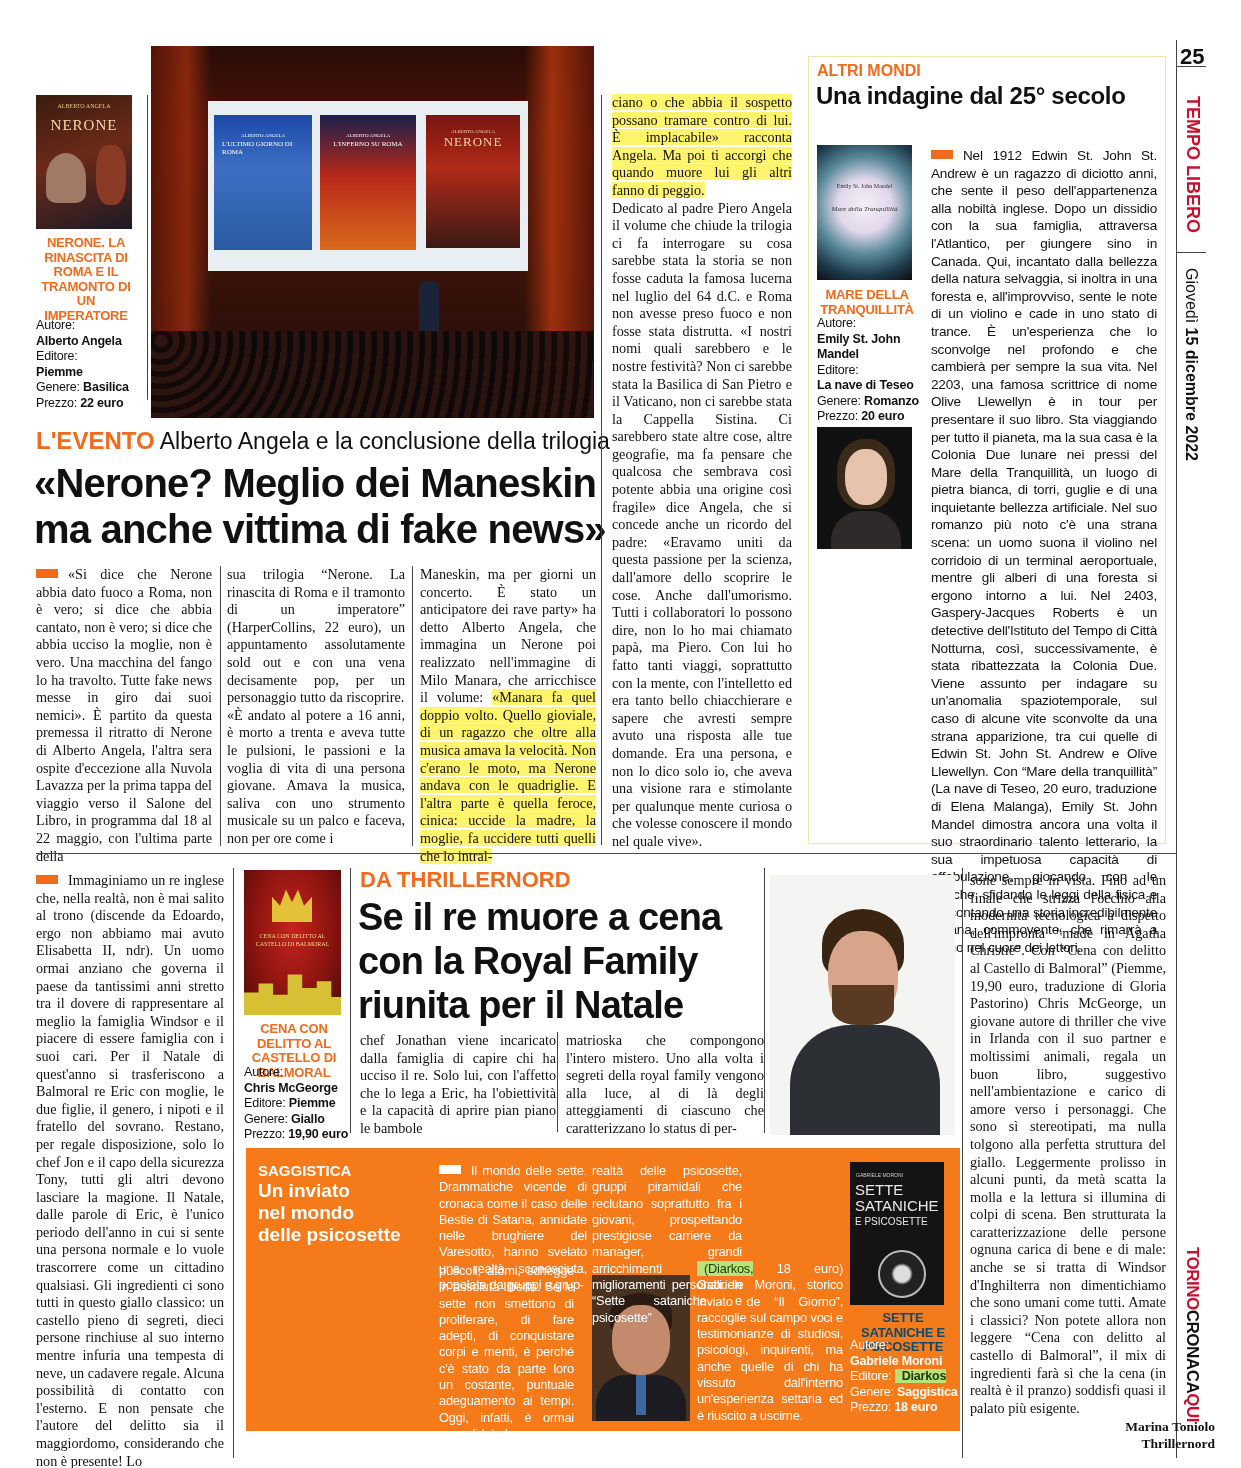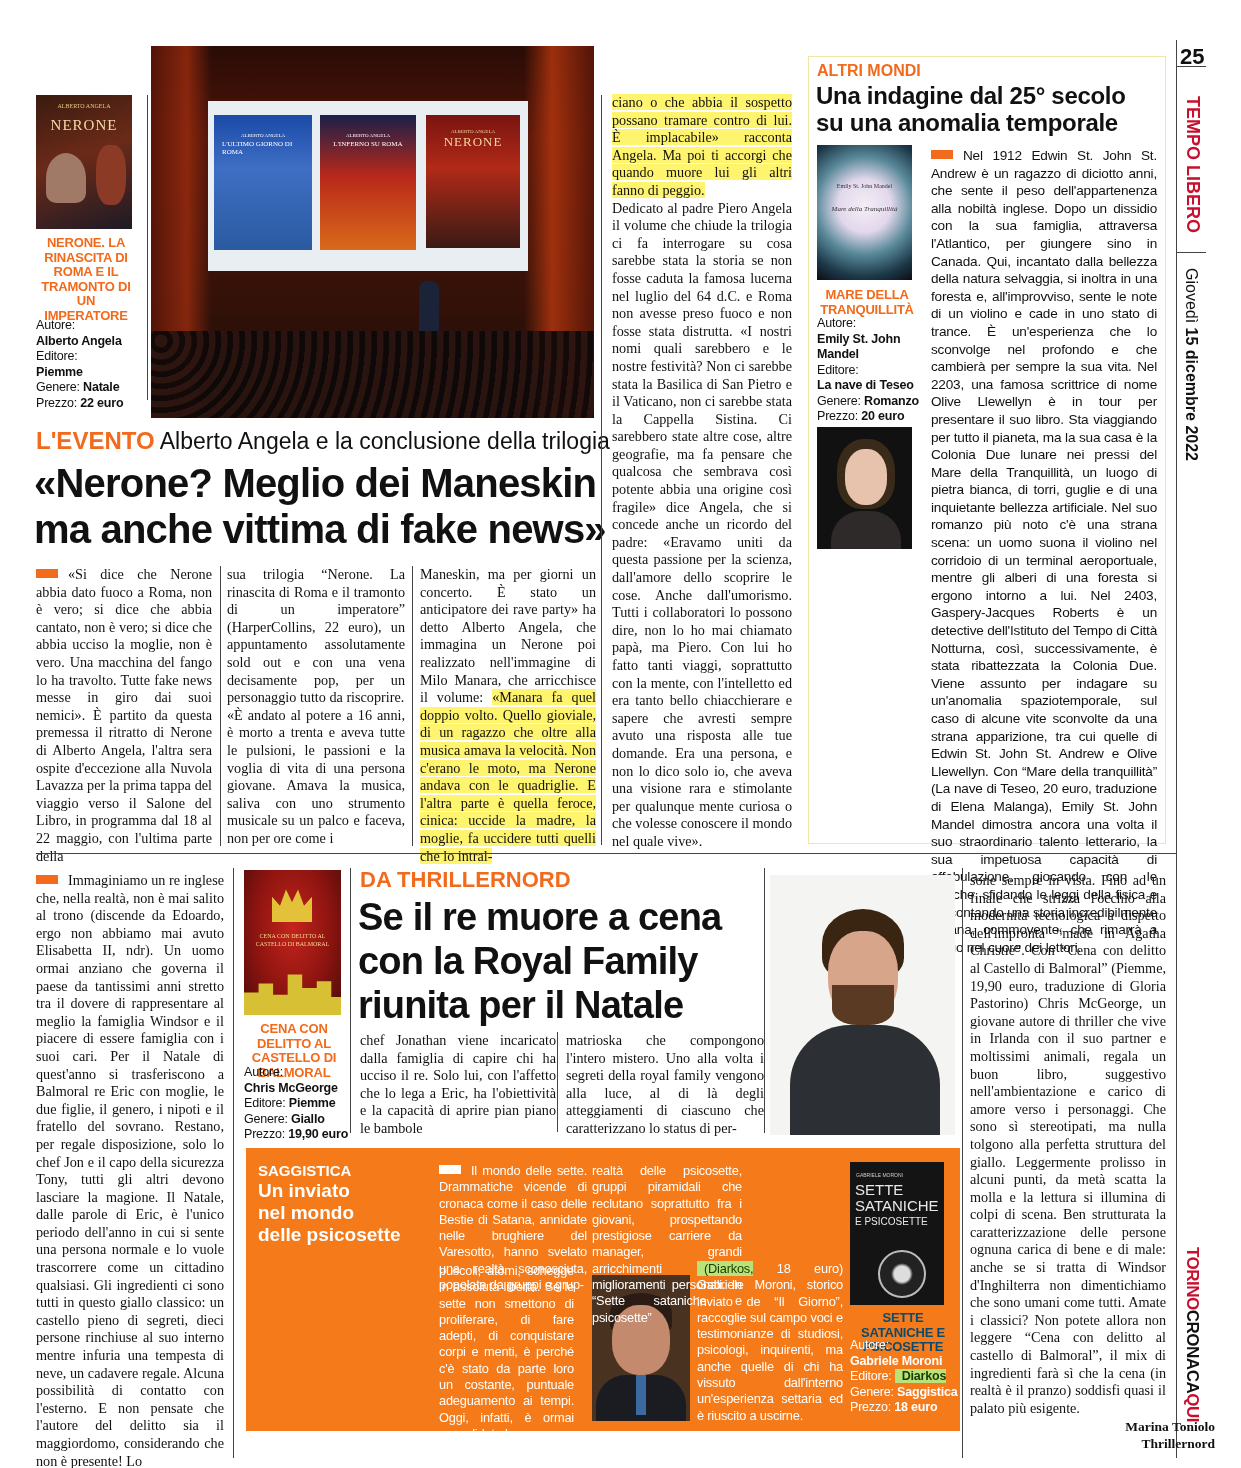--- a/index.html
+++ b/index.html
@@ -44,21 +44,21 @@
   <div style="position:absolute;top:22px;width:100%;text-align:center;font-size:15px;color:#f3dca8;font-family:'Liberation Serif',serif;letter-spacing:1px;">NERONE</div>
   <div style="position:absolute;left:10px;top:58px;width:40px;height:50px;border-radius:50% 50% 10px 10px;background:#a07a66;"></div>
   <div style="position:absolute;left:60px;top:50px;width:30px;height:60px;border-radius:40%;background:#8a3a25;"></div>
 </div>
 <div class="abs book-title" style="left:36px;top:236px;width:100px;">NERONE. LA RINASCITA DI ROMA E IL TRAMONTO DI UN IMPERATORE</div>
 <div class="abs book-meta" style="left:36px;top:318px;width:110px;">
   <div>Autore:</div>
   <div><b>Alberto Angela</b></div>
   <div>Editore:</div>
   <div><b>Piemme</b></div>
-  <div><span>Genere:</span> <b>Natale</b></div>
+  <div><span>Genere:</span> <b>Basilica</b></div>
   <div><span>Prezzo:</span> <b>22 euro</b></div>
 </div>
 <div class="vrule" style="left:147px;top:95px;height:305px;"></div>
 
 <div class="img" style="left:151px;top:46px;width:443px;height:372px;background:linear-gradient(180deg,#2a0c06 0%,#4e1409 25%,#3a1208 60%,#1a0d0a 100%);">
   <div style="position:absolute;left:0;top:0;width:60px;height:372px;background:linear-gradient(90deg,#5a1608,#9b2c0f 60%,transparent);opacity:.8;"></div>
   <div style="position:absolute;right:0;top:0;width:70px;height:372px;background:linear-gradient(270deg,#5a1608,#b8380f 60%,transparent);opacity:.8;"></div>
   <div style="position:absolute;left:57px;top:55px;width:320px;height:170px;background:#e8eef2;">
     <div style="position:absolute;left:6px;top:14px;width:98px;height:135px;background:linear-gradient(180deg,#1b4aa8 0%,#3e6fc4 40%,#2a5aa0 100%);">
       <div style="font-size:5px;color:#fff;text-align:center;margin-top:18px;">ALBERTO ANGELA</div>
@@ -101,21 +101,20 @@
 <div class="vrule" style="left:601px;top:95px;height:750px;"></div>
 <div class="abs serif-text" style="left:612px;top:94px;width:180px;">
   <span class="hl">ciano o che abbia il sospetto possano tramare contro di lui. È implacabile» racconta Angela. Ma poi ti accorgi che quando muore lui gli altri fanno di peggio.</span>
   <div>Dedicato al padre Piero Angela il volume che chiude la trilogia ci fa interrogare su cosa sarebbe stata la storia se non fosse caduta la famosa lucerna nel luglio del 64 d.C. e Roma non avesse preso fuoco e non fosse stata distrutta. «I nostri nomi quali sarebbero e le nostre festività? Non ci sarebbe stata la Basilica di San Pietro e il Vaticano, non ci sarebbe stata la Cappella Sistina. Ci sarebbero state altre cose, altre geografie, ma fa pensare che qualcosa che sembrava così potente abbia una origine così fragile» dice Angela, che si concede anche un ricordo del padre: «Eravamo uniti da questa passione per la scienza, dall'amore dello scoprire le cose. Anche dall'umorismo. Tutti i collaboratori lo possono dire, non lo ho mai chiamato papà, ma Piero. Con lui ho fatto tanti viaggi, soprattutto con la mente, con l'intelletto ed era tanto bello chiacchierare e sapere che avresti sempre avuto una risposta alle tue domande. Era una persona, e non lo dico solo io, che aveva una visione rara e stimolante per qualunque mente curiosa o che volesse conoscere il mondo nel quale vive».</div>
 </div>
 
 <div class="abs" style="left:808px;top:56px;width:358px;height:788px;border:1px solid #f1e6a8;background:#fff;"></div>
 <div class="abs kicker" style="left:817px;top:62px;font-size:16px;line-height:18px;">ALTRI MONDI</div>
 <div class="abs headline" style="left:816px;top:82px;font-size:24px;line-height:27px;letter-spacing:-0.3px;white-space:nowrap;">
   <div>Una indagine dal 25° secolo</div>
-  <div>su una anomalia temporale</div>
 </div>
 <div class="img" style="left:817px;top:145px;width:95px;height:135px;background:radial-gradient(circle at 50% 45%,#f4eef6 0%,#e3d8ec 30%,#5a8a9a 55%,#1d3a4a 80%,#0c0c14 100%);">
   <div style="position:absolute;top:38px;width:100%;text-align:center;font-size:6px;color:#333;font-family:'Liberation Serif',serif;padding:0 14px;">Emily St. John Mandel</div>
   <div style="position:absolute;top:60px;width:100%;text-align:center;font-size:7px;color:#333;font-style:italic;font-family:'Liberation Serif',serif;padding:0 12px;">Mare della Tranquillità</div>
 </div>
 <div class="abs book-title" style="left:817px;top:288px;width:100px;">MARE DELLA TRANQUILLITÀ</div>
 <div class="abs book-meta" style="left:817px;top:316px;width:110px;">
   <div>Autore:</div>
   <div><b>Emily St. John Mandel</b></div>
   <div>Editore:</div>

